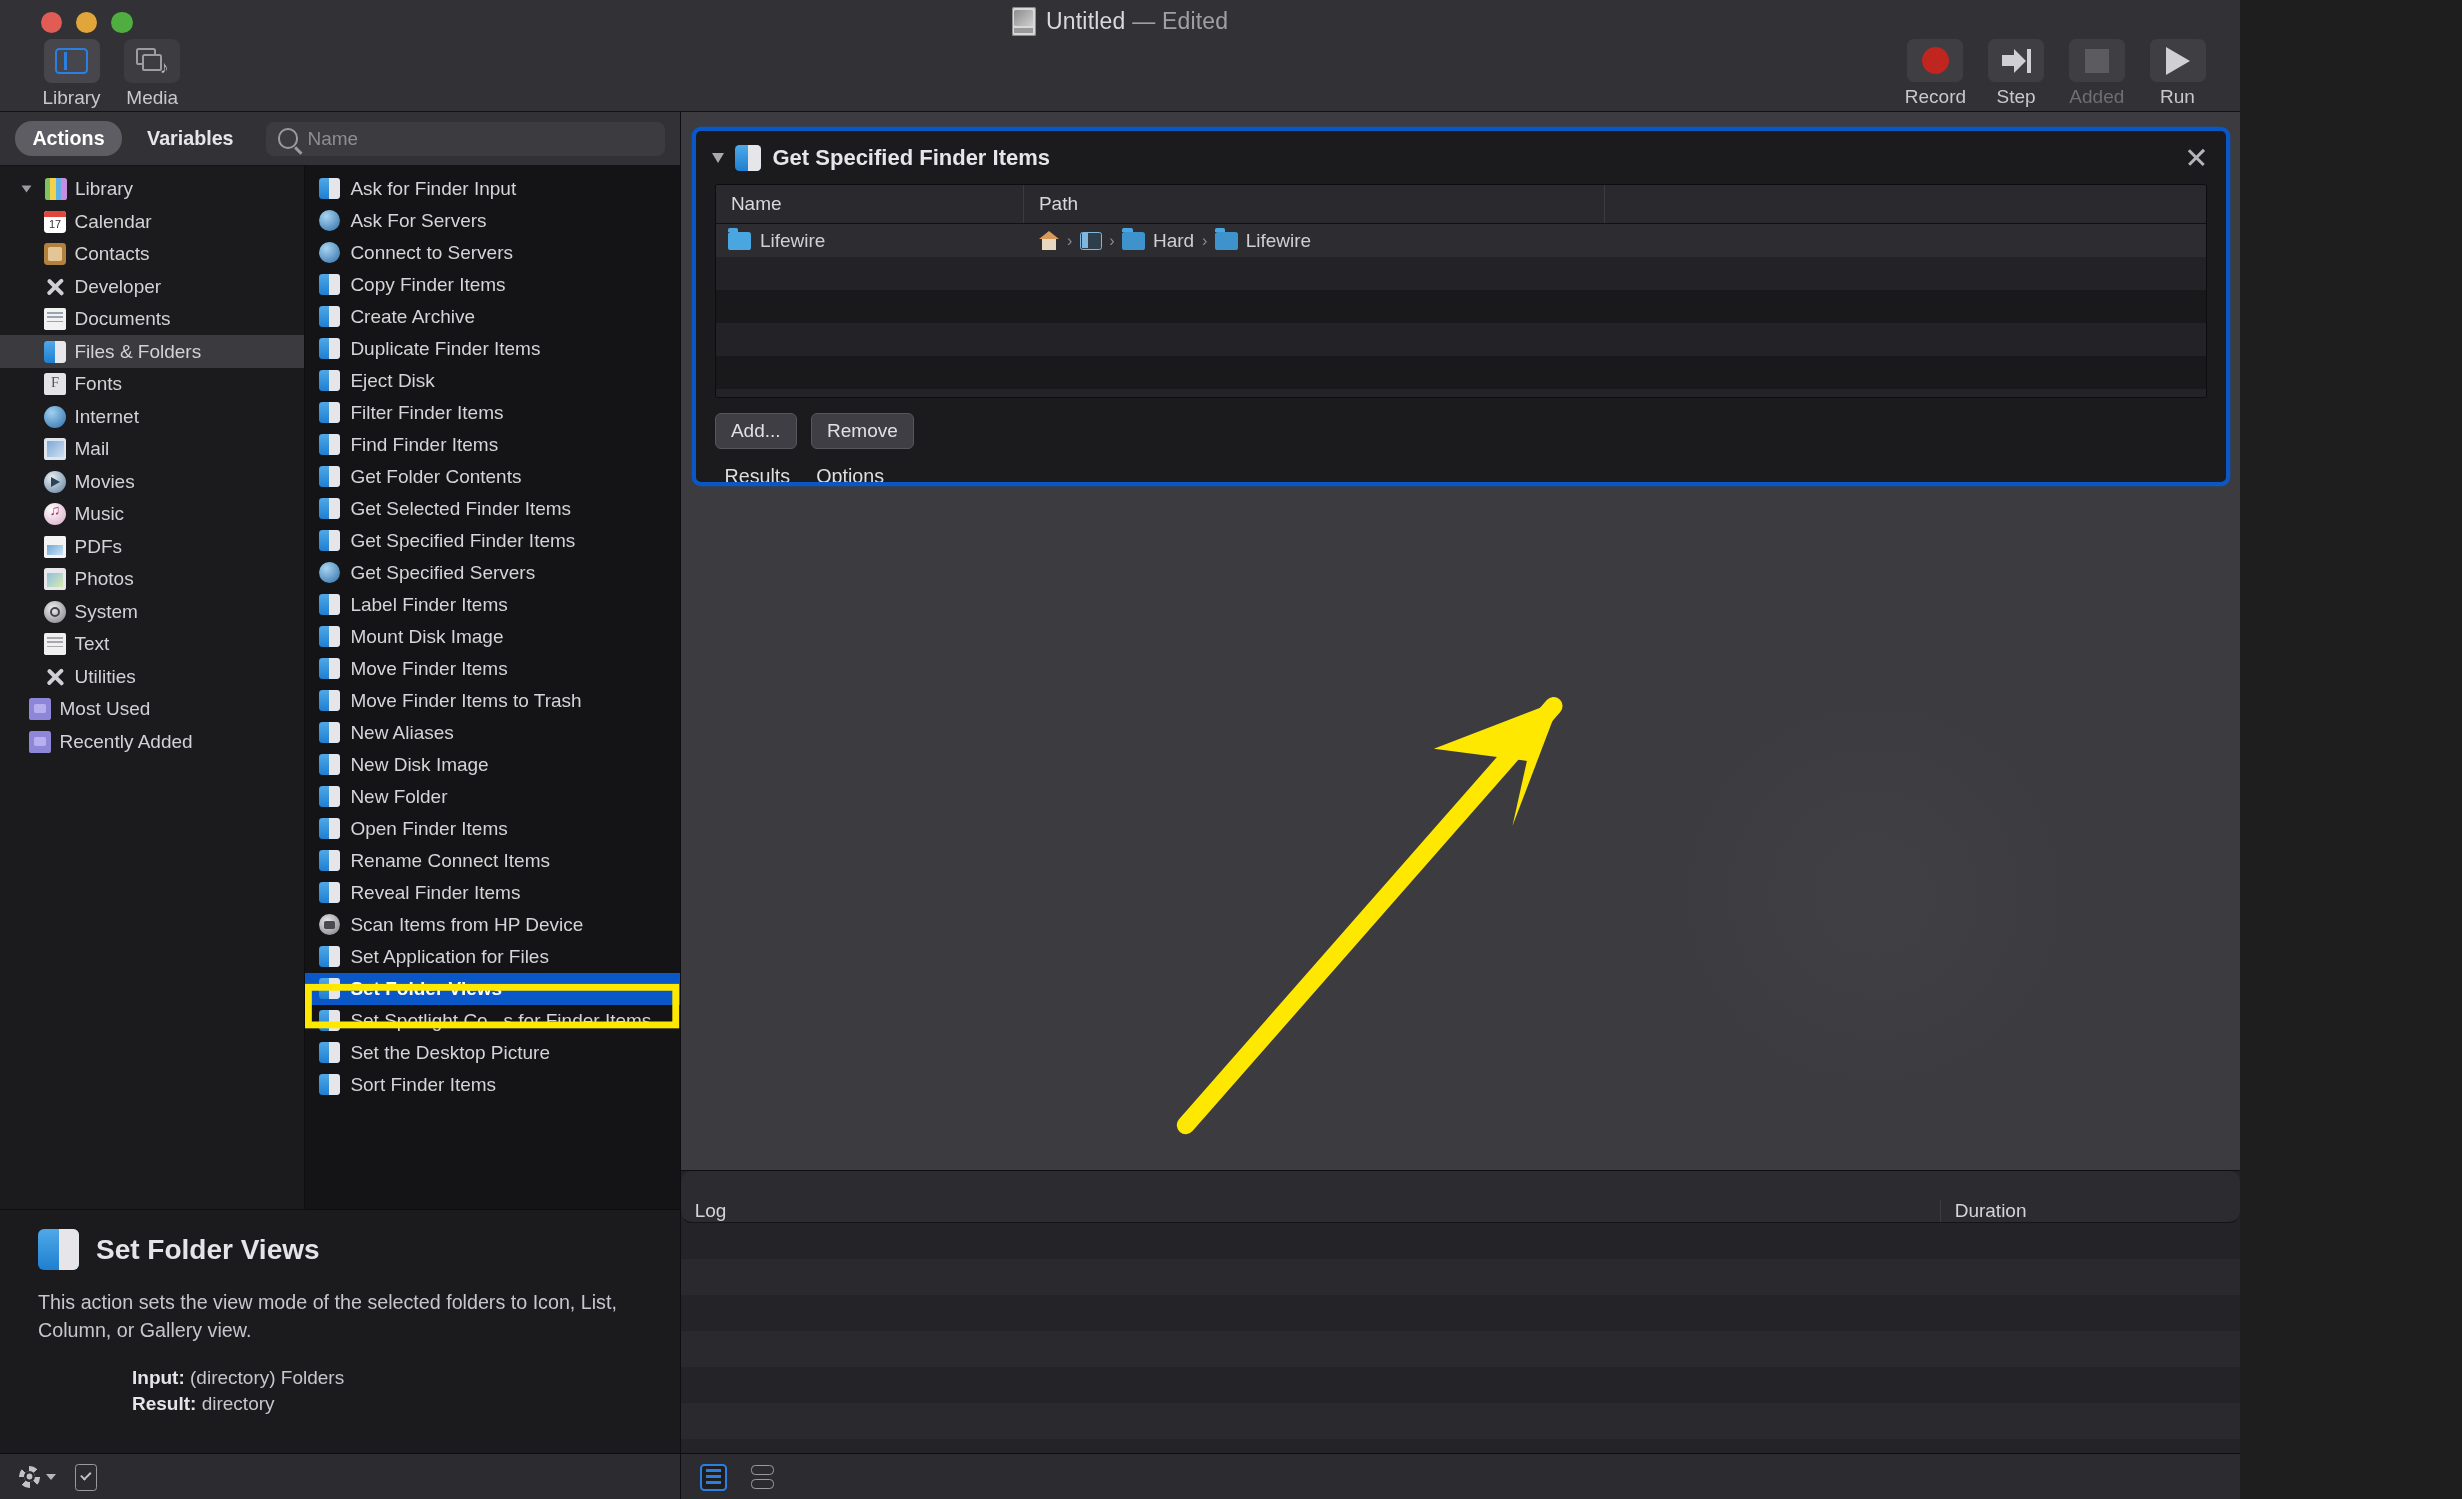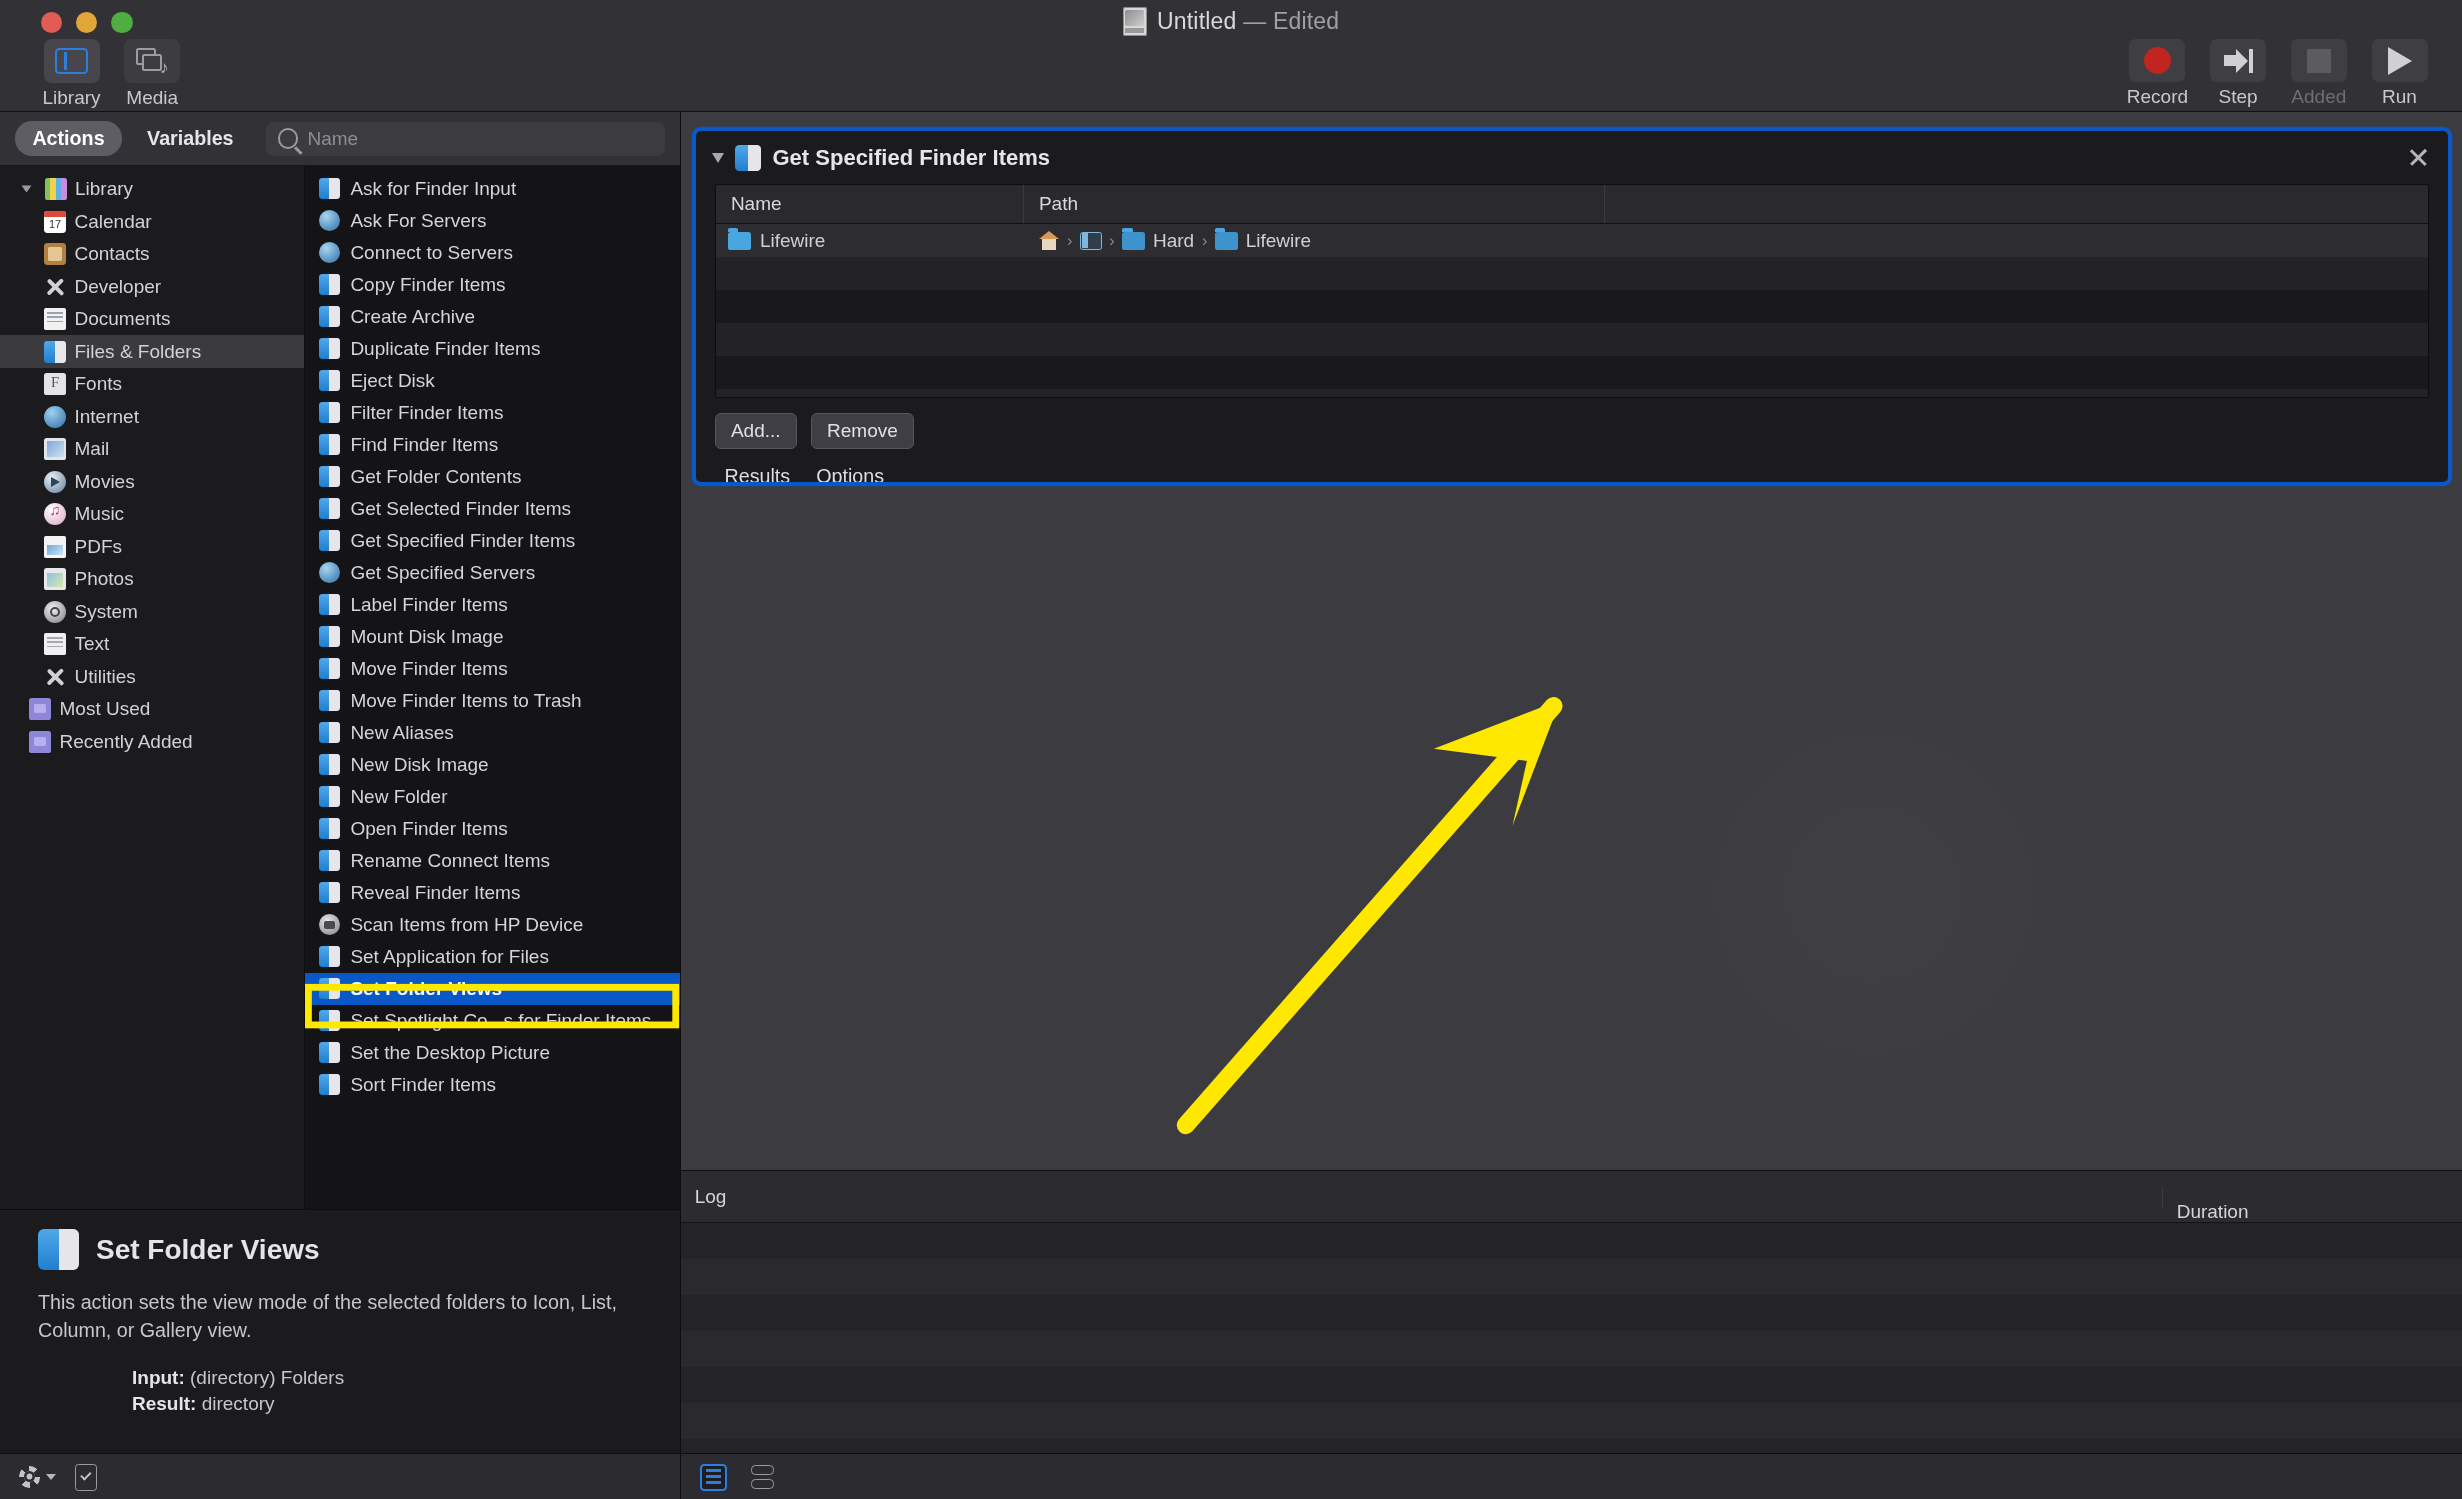--- a/index.html
+++ b/index.html
@@ -1,19 +1,19 @@
 <!DOCTYPE html>
 <html style="font-size:13.7px"><head>
 <meta charset="utf-8">
 <style>
   html,body{margin:0;padding:0;background:#1e1e1e;}
   body{width:2462px;height:1500px;overflow:hidden;
        font-family:"Liberation Sans",sans-serif;
        -webkit-font-smoothing:antialiased;}
-  .win{position:absolute;left:0;top:0;width:2462px;height:1500px;
+  .win{position:absolute;left:0;top:0;width:2240px;height:1500px;
        background:#232326;display:flex;flex-direction:column;overflow:hidden;}
 
   
   .titlebar{position:relative;height:111px;background:#323236;flex:none;
             border-bottom:0.9px solid #121214;}
   .lights{position:absolute;left:41px;top:12px;display:flex;gap:13.7px;}
   .light{width:21.4px;height:21.4px;border-radius:50%;}
   .l-red{background:#e05c54;}
   .l-yel{background:#e0a63a;}
   .l-grn{background:#4fae3f;}
@@ -228,22 +228,22 @@
   .cardtabs{display:flex;gap:26px;padding:15.4px 29px 0 29px;}
   .ctab{font-size:19.7px;font-weight:normal;color:#dededf;}
 
   .wmark{position:absolute;left:1009px;top:598px;width:368px;height:368px;
      border-radius:50%;background:radial-gradient(circle,#404045 0%,#3d3d42 55%,#3b3b40 75%);opacity:.85;}
 
   .arrow{position:absolute;left:479px;top:547px;width:445px;height:479px;pointer-events:none;}
 
   .logpane{height:282px;flex:none;background:#242428;border-top:0.9px solid #101012;
      display:flex;flex-direction:column;}
-  .loghead{height:51px;flex:none;display:flex;align-items:center;background:#2c2c30;
-     border-bottom:0.9px solid #141416;}
+  .loghead{height:51px;flex:none;display:flex;align-items:flex-end;background:#2c2c30;
+     border-bottom:0.9px solid #141416;border-radius:11px;}
   .lh{font-size:19px;color:#d4d4da;padding-left:13.7px;box-sizing:border-box;}
   .lh.a{flex:1;border-right:0.9px solid #3c3c42;}
   .lh.b{width:299px;margin-top:31px;}
   .logbody{flex:1;position:relative;}
   .lrow{height:36px;}
   .lrow.alt{background:#2a2a2e;}
 
   .rstatus{height:46px;flex:none;background:#2c2c30;border-top:0.9px solid #0e0e10;
      display:flex;align-items:center;padding-left:19px;gap:22px;}
   .vlist{width:27px;height:27px;border:2.6px solid #2b7fe0;border-radius:4.3px;box-sizing:border-box;

